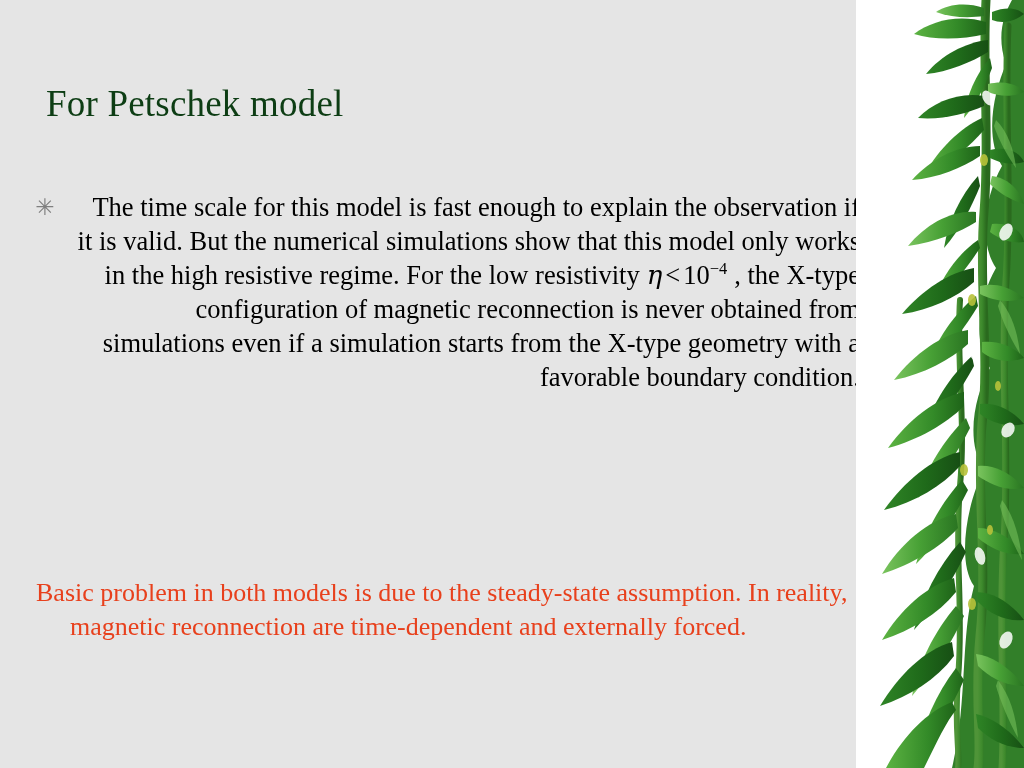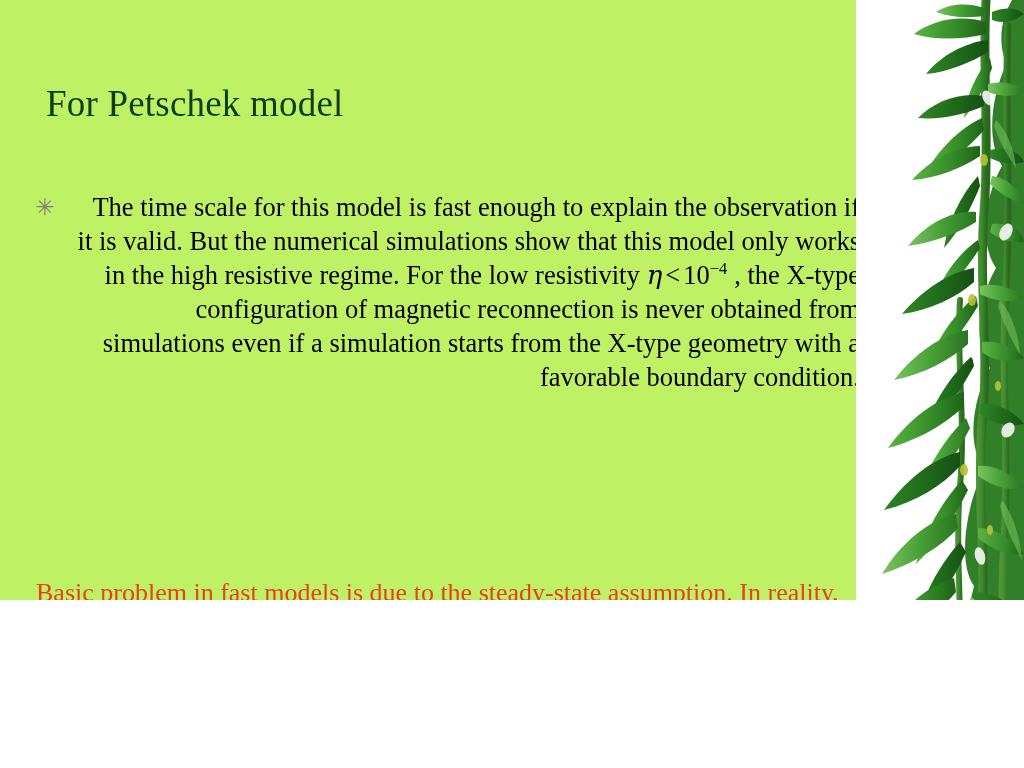--- a/index.html
+++ b/index.html
@@ -10,22 +10,22 @@
   body {
     width: 1024px;
     height: 768px;
     overflow: hidden;
     font-family: "Liberation Serif", "DejaVu Serif", serif;
   }
 
   #slide {
     position: relative;
     width: 1024px;
-    height: 600px;
-    background: #bef264;
+    height: 768px;
+    background: #e5e5e5;
     overflow: hidden;
   }
 
   
   #title {
     position: absolute;
     left: 46px;
     top: 82px;
     font-size: 37px;
     line-height: 44px;
@@ -139,21 +139,21 @@
   <div id="body-block">
     <div class="bullet-row">
       <span class="bullet-mark">✳</span>
       <div class="body-text">
         <span>The time scale for this model is fast enough to explain the observation if it is valid. But the numerical simulations show that this model only works in the high resistive regime. For the low resistivity</span><span class="math"><span class="gvar">η</span><span class="rel">&lt;</span><span class="base">10</span><sup>−4</sup></span><span>, the X-type configuration of magnetic reconnection is never obtained from simulations even if a simulation starts from the X-type geometry with a favorable boundary condition.</span>
       </div>
     </div>
   </div>
 
   <div id="red-block">
-    <span class="first-line-pull">Basic problem in fast models is due to the steady-state assumption. In reality, magnetic reconnection are time-dependent and externally forced.</span>
+    <span class="first-line-pull">Basic problem in both models is due to the steady-state assumption. In reality, magnetic reconnection are time-dependent and externally forced.</span>
   </div>
 
   <div id="bamboo">
     <svg viewBox="0 0 168 768" preserveAspectRatio="none" aria-hidden="true">
       <defs>
         <linearGradient id="lfA" x1="0" y1="0" x2="1" y2="0">
           <stop offset="0%" stop-color="#2f8526"></stop>
           <stop offset="55%" stop-color="#1f6a1a"></stop>
           <stop offset="100%" stop-color="#174f14"></stop>
         </linearGradient>

